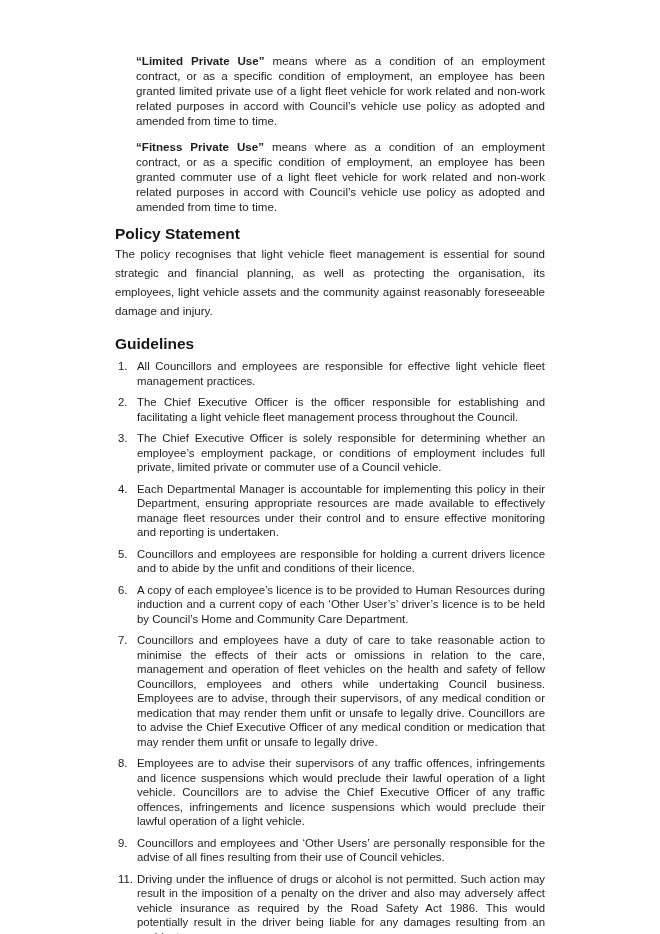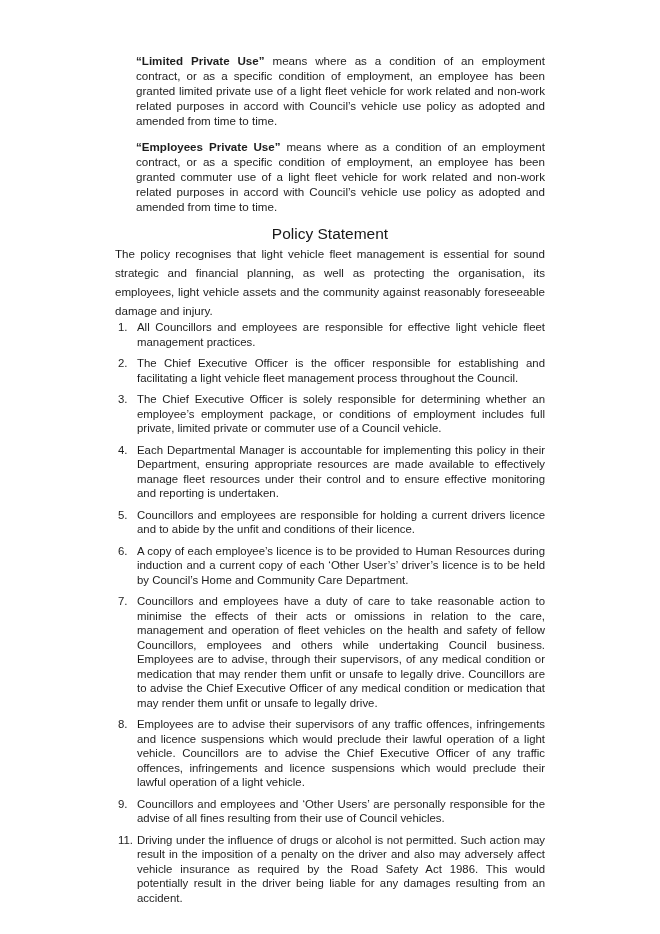--- a/index.html
+++ b/index.html
@@ -23,24 +23,23 @@
     font-size: 11.6px;
     line-height: 15px;
     text-align: justify;
   }
   .def .term {
     font-weight: bold;
   }
   h2.doc-heading {
     font-size: 15.5px;
     line-height: 17px;
-    font-weight: normal;
+    font-weight: bold;
     color: #161616;
     margin: 10px 0 2px 0;
-    text-align: center;
   }
   h2.doc-heading.guidelines {
     margin-top: 15px;
     margin-bottom: 7px;
   }
   .body-para {
     margin: 0;
     font-size: 11.6px;
     line-height: 19px;
     text-align: justify;
@@ -65,25 +64,26 @@
     text-align: justify;
   }
 </style>
 </head>
 <body>
 
 <div class="page">
 
   <p class="def"><span class="term">“Limited Private Use”</span><span> means where as a condition of an employment contract, or as a specific condition of employment, an employee has been granted limited private use of a light fleet vehicle for work related and non-work related purposes in accord with Council’s vehicle use policy as adopted and amended from time to time.</span></p>
 
-  <p class="def"><span class="term">“Employees Private Use”</span><span> means where as a condition of an employment contract, or as a specific condition of employment, an employee has been granted commuter use of a light fleet vehicle for work related and non-work related purposes in accord with Council’s vehicle use policy as adopted and amended from time to time.</span></p>
+  <p class="def"><span class="term">“Fitness Private Use”</span><span> means where as a condition of an employment contract, or as a specific condition of employment, an employee has been granted commuter use of a light fleet vehicle for work related and non-work related purposes in accord with Council’s vehicle use policy as adopted and amended from time to time.</span></p>
 
   <h2 class="doc-heading">Policy Statement</h2>
   <p class="body-para">The policy recognises that light vehicle fleet management is essential for sound strategic and financial planning, as well as protecting the organisation, its employees, light vehicle assets and the community against reasonably foreseeable damage and injury.</p>
 
+  <h2 class="doc-heading guidelines">Guidelines</h2>
 
   <div class="glist">
     <div class="gitem">
         <span class="gnum">1.</span>
         <div class="gtext">All Councillors and employees are responsible for effective light vehicle fleet management practices.</div>
       </div>
     <div class="gitem">
         <span class="gnum">2.</span>
         <div class="gtext">The Chief Executive Officer is the officer responsible for establishing and facilitating a light vehicle fleet management process throughout the Council.</div>
       </div>

